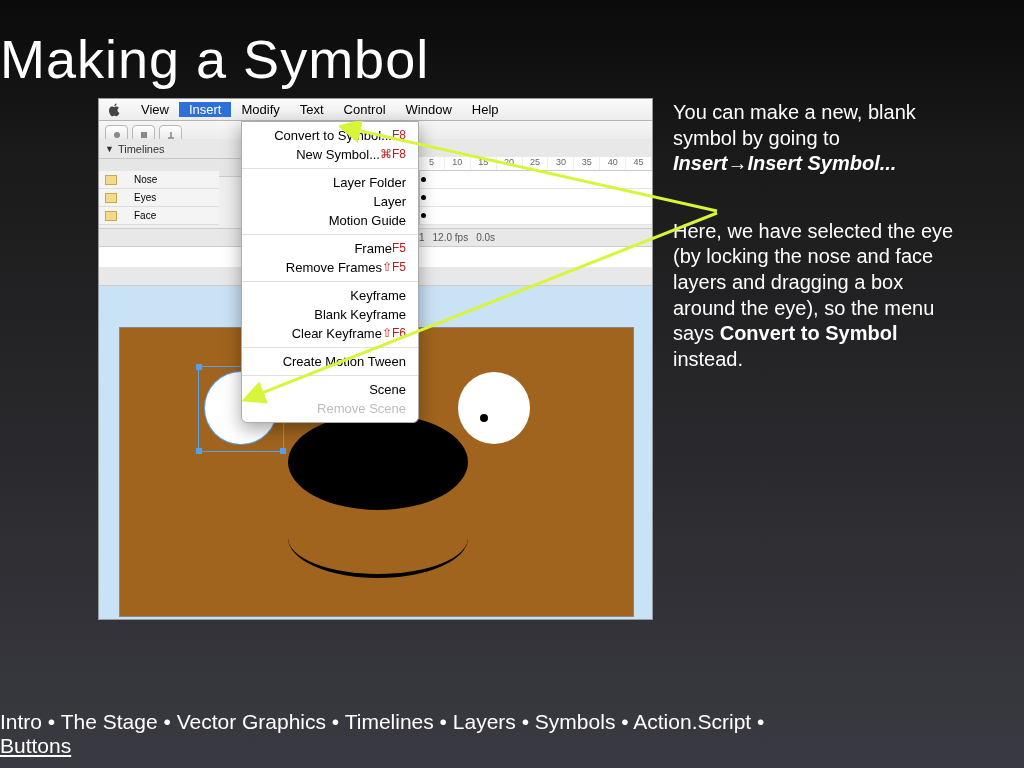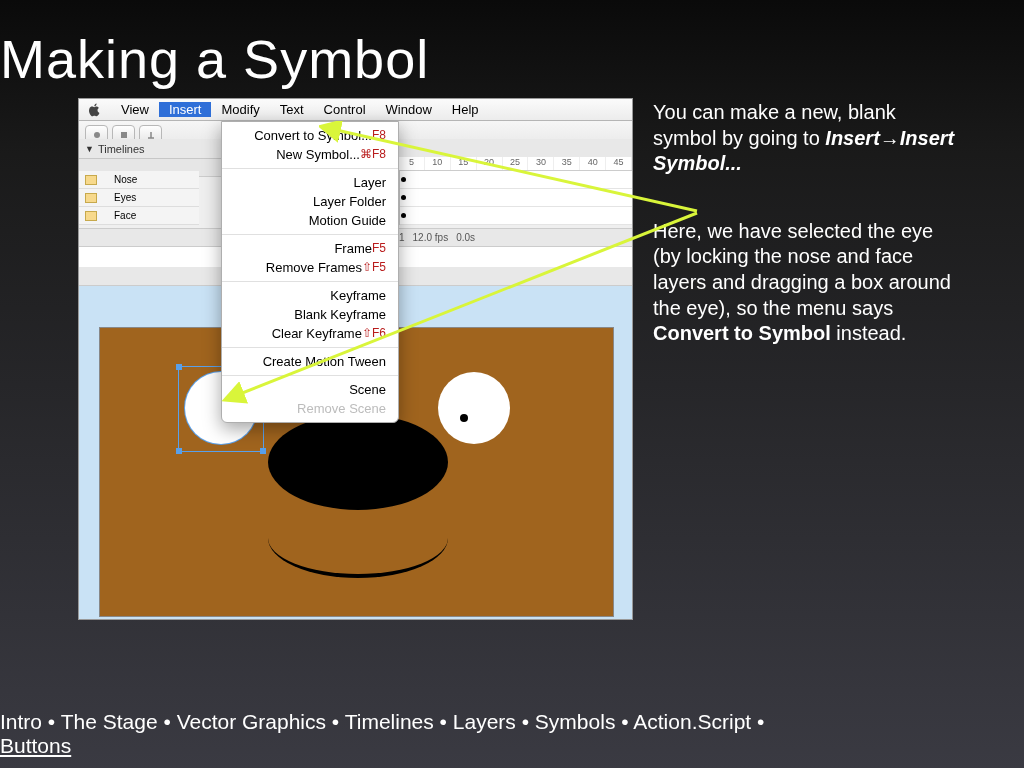--- a/index.html
+++ b/index.html
@@ -24,20 +24,21 @@
     padding: 8px 60px 0 78px;
     gap: 20px;
   }
   .screenshot {
     width: 555px;
     height: 522px;
     background: #fff;
     position: relative;
     flex-shrink: 0;
     border: 1px solid #999;
+    margin-left: 20px;
   }
   .menubar {
     height: 22px;
     background: linear-gradient(#fbfbfb, #ececec);
     border-bottom: 1px solid #b5b5b5;
     display: flex;
     align-items: center;
     font-size: 13px;
     color: #000;
     padding-left: 4px;
@@ -323,25 +324,25 @@
         <div class="dd-item">
           <span>Convert to Symbol...</span>
           <span class="shortcut">F8</span>
         </div>
         <div class="dd-item">
           <span>New Symbol...</span>
           <span class="shortcut">⌘F8</span>
         </div>
         <div class="dd-sep"></div>
         <div class="dd-item">
+          <span>Layer Folder</span>
+          <span class="shortcut"></span>
+        </div>
+        <div class="dd-item">
           <span>Layer</span>
-          <span class="shortcut"></span>
-        </div>
-        <div class="dd-item">
-          <span>Layer Folder</span>
           <span class="shortcut"></span>
         </div>
         <div class="dd-item">
           <span>Motion Guide</span>
           <span class="shortcut"></span>
         </div>
         <div class="dd-sep"></div>
         <div class="dd-item">
           <span>Frame</span>
           <span class="shortcut">F5</span>

